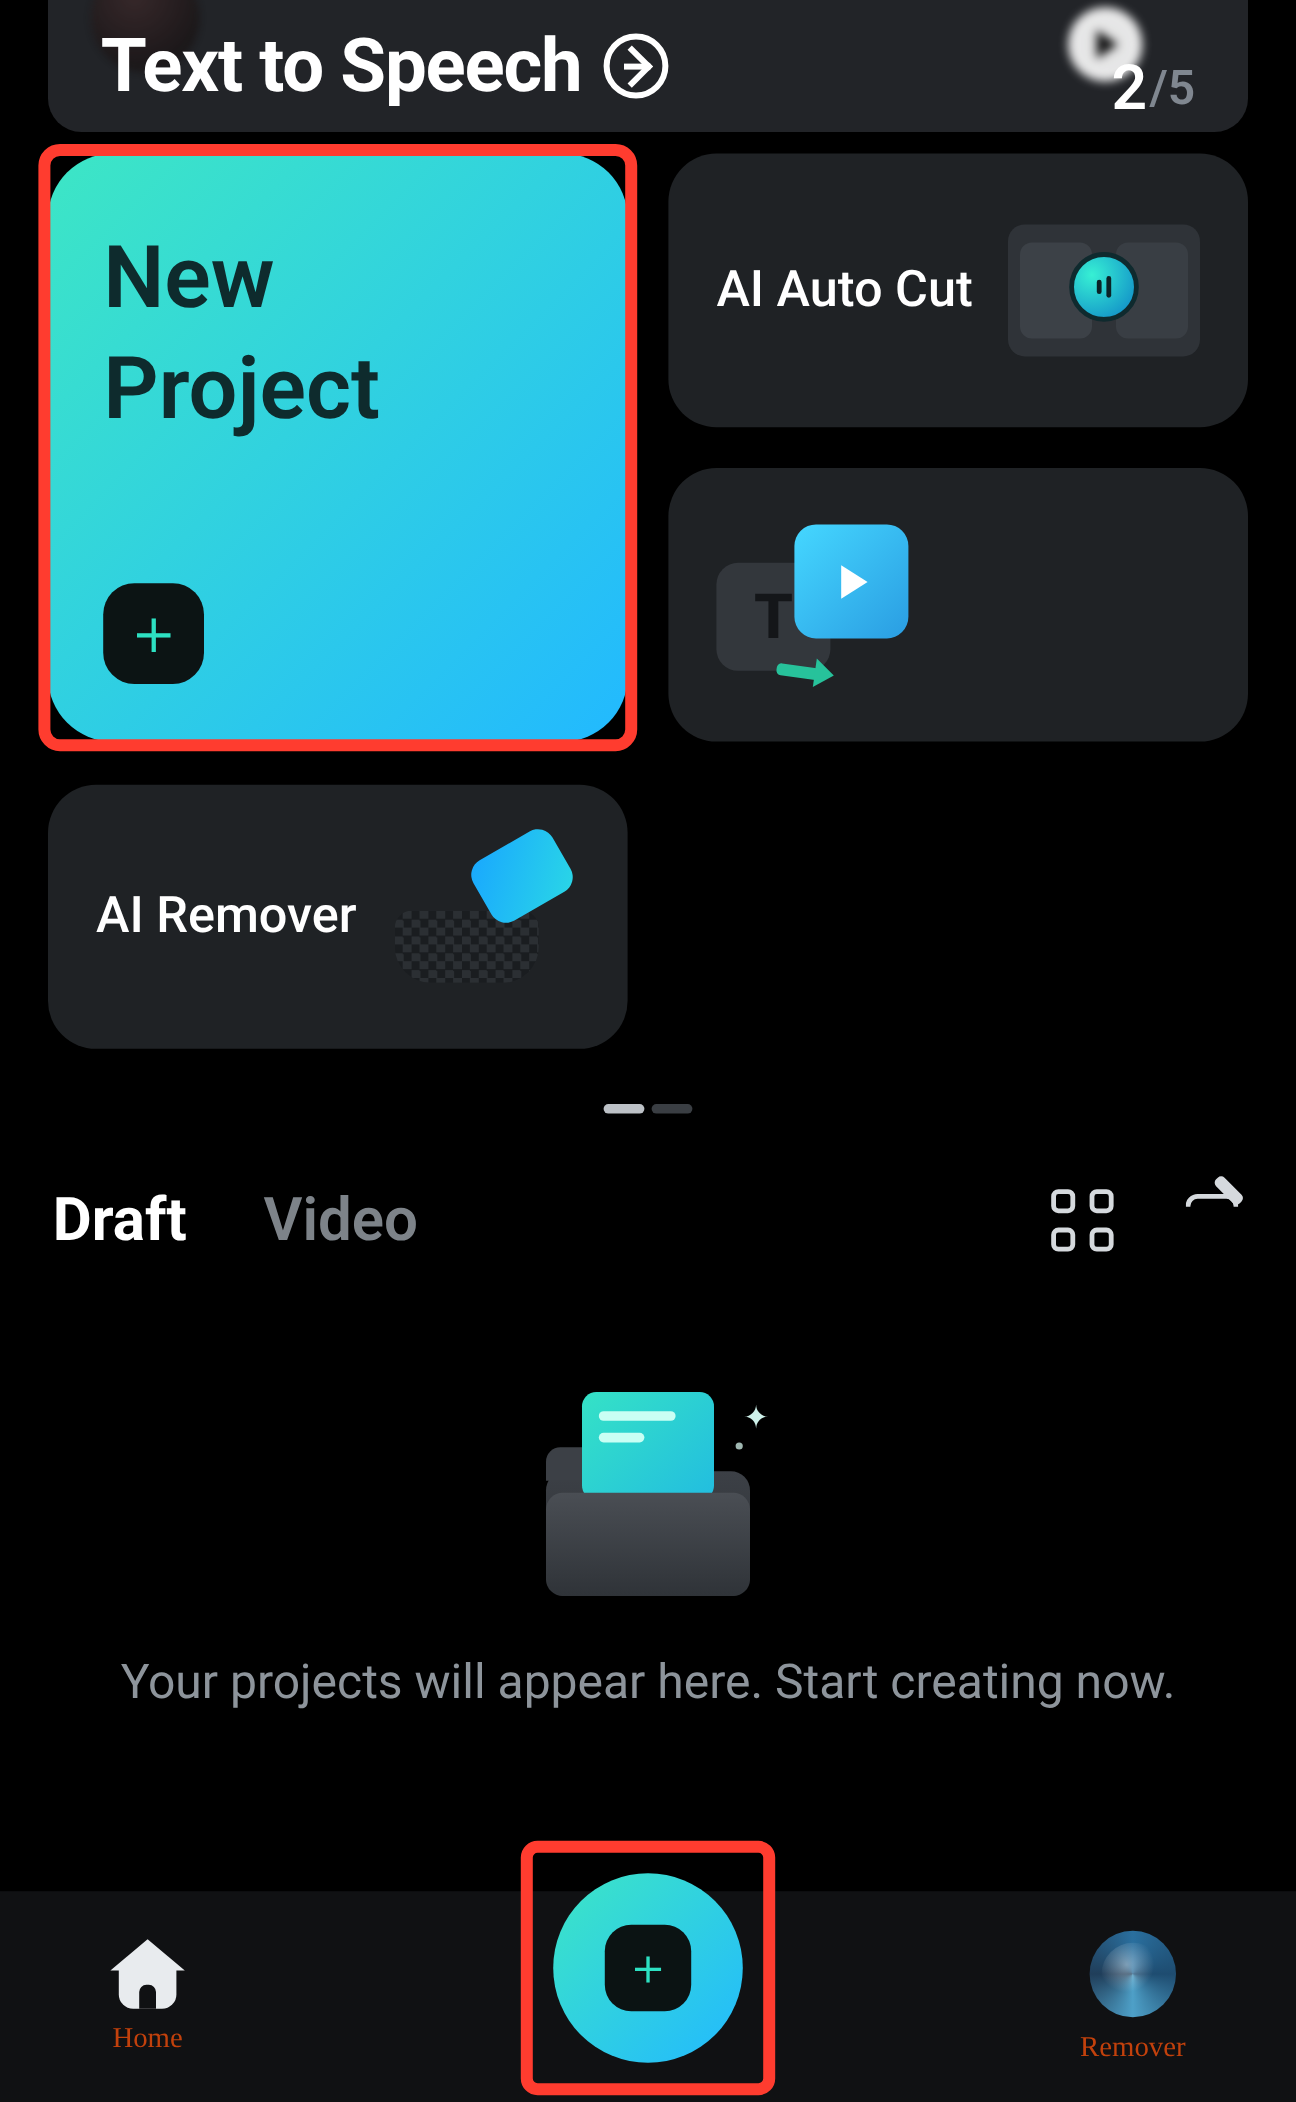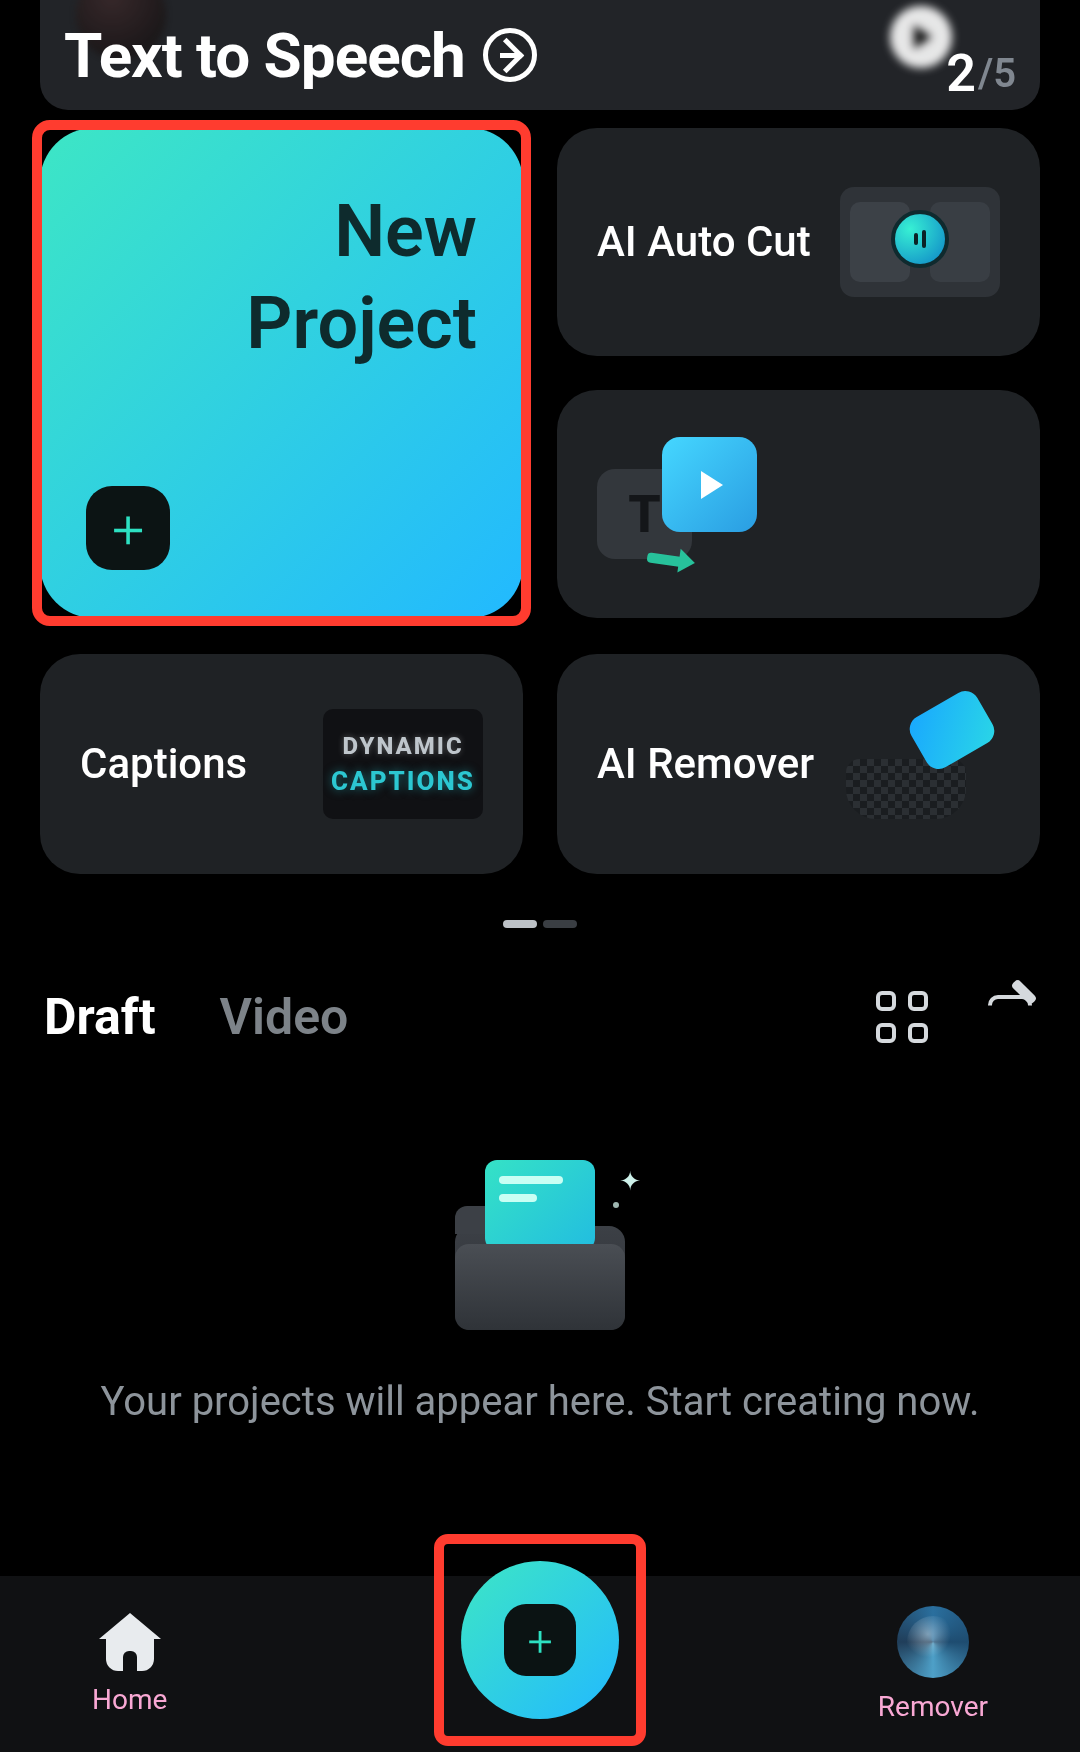--- a/index.html
+++ b/index.html
@@ -28,21 +28,21 @@
     position:relative;
     background:var(--bg);
     margin:0 auto;
     overflow:hidden;
   }
   
   .banner{
     position:absolute;left:40px;top:0;right:40px;height:110px;
     background:#222428;
     border-radius:0 0 28px 28px;
-    padding:0 24px;
+    padding:0 44px;
     display:flex;align-items:center;justify-content:space-between;
     filter:blur(0.3px);
   }
   .banner .avatar{
     width:90px;height:90px;border-radius:50%;
     background:radial-gradient(circle at 40% 30%, #402b2b 0%, #1a1414 70%);
     position:absolute;left:36px;top:-30px;opacity:.7;filter:blur(3px);
   }
   .banner-title{
     font-size:62px;font-weight:700;color:#fff;letter-spacing:-1px;
@@ -87,21 +87,20 @@
   }
   .new-project{
     grid-row:span 2;
     border-radius:54px;
     background:var(--accent);
     position:relative;
     padding:58px 46px 48px 46px;
     color:#0e2b2d;
     display:flex;flex-direction:column;justify-content:space-between;
     min-height:490px;
-    text-align:right;
   }
   .new-project .np-text{font-size:72px;font-weight:600;line-height:1.28;}
   .new-project .plus-btn{
     width:84px;height:84px;border-radius:26px;background:#0c1414;
     display:flex;align-items:center;justify-content:center;
   }
   .new-project .plus-btn .plus{color:#2de1c2;font-size:54px;font-weight:400;line-height:0;}
   .highlight-box{
     position:absolute;inset:-8px;border:10px solid var(--highlight);border-radius:18px;
     pointer-events:none;
@@ -237,21 +236,21 @@
   .folder .sparkdot{position:absolute;right:6px;top:22px;width:6px;height:6px;border-radius:50%;background:#9fb7b1;}
   .empty-text{font-size:40px;color:#8d949b;}
 
   
   .bottom-bar{
     position:absolute;left:0;right:0;bottom:0;height:176px;background:#101113;
     display:flex;align-items:center;justify-content:space-between;
     padding:0 92px;
   }
   .nav-btn{display:flex;flex-direction:column;align-items:center;gap:12px;}
-  .nav-btn .label{font-size:28px;color:#f9a8d4;}
+  .nav-btn .label{font-size:24px;color:#c2410c;font-family:Liberation Serif, serif;}
   .home-icon{width:62px;height:58px;position:relative;}
   .home-icon .roof{
     width:0;height:0;border-left:31px solid transparent;border-right:31px solid transparent;border-bottom:26px solid #e8ebee;
     position:absolute;top:0;left:0;
   }
   .home-icon .base{
     position:absolute;bottom:0;left:7px;width:48px;height:36px;background:#e8ebee;border-radius:0 0 12px 12px;
   }
   .home-icon .door{position:absolute;bottom:0;left:50%;transform:translateX(-50%);width:14px;height:20px;background:#101113;border-radius:6px 6px 0 0;}
   .explore-icon{width:72px;height:72px;border-radius:50%;
@@ -319,27 +318,20 @@
         <div class="back">T</div>
         <div class="front">
             <div class="play"></div>
           </div>
         <div class="arrow"></div>
       </div>
     </div>
   </div>
 
   <div class="row3">
-    <div class="tool-card">
-      <div class="label">Captions</div>
-      <div class="thumb thumb-captions">
-        <div class="l1">DYNAMIC</div>
-        <div class="l2">CAPTIONS</div>
-      </div>
-    </div>
     <div class="tool-card">
       <div class="label">AI Remover</div>
       <div class="thumb thumb-remover">
         <div class="checker"></div>
           <div class="eraser"></div>
       </div>
     </div>
   </div>
 
   <div class="page-dots">

